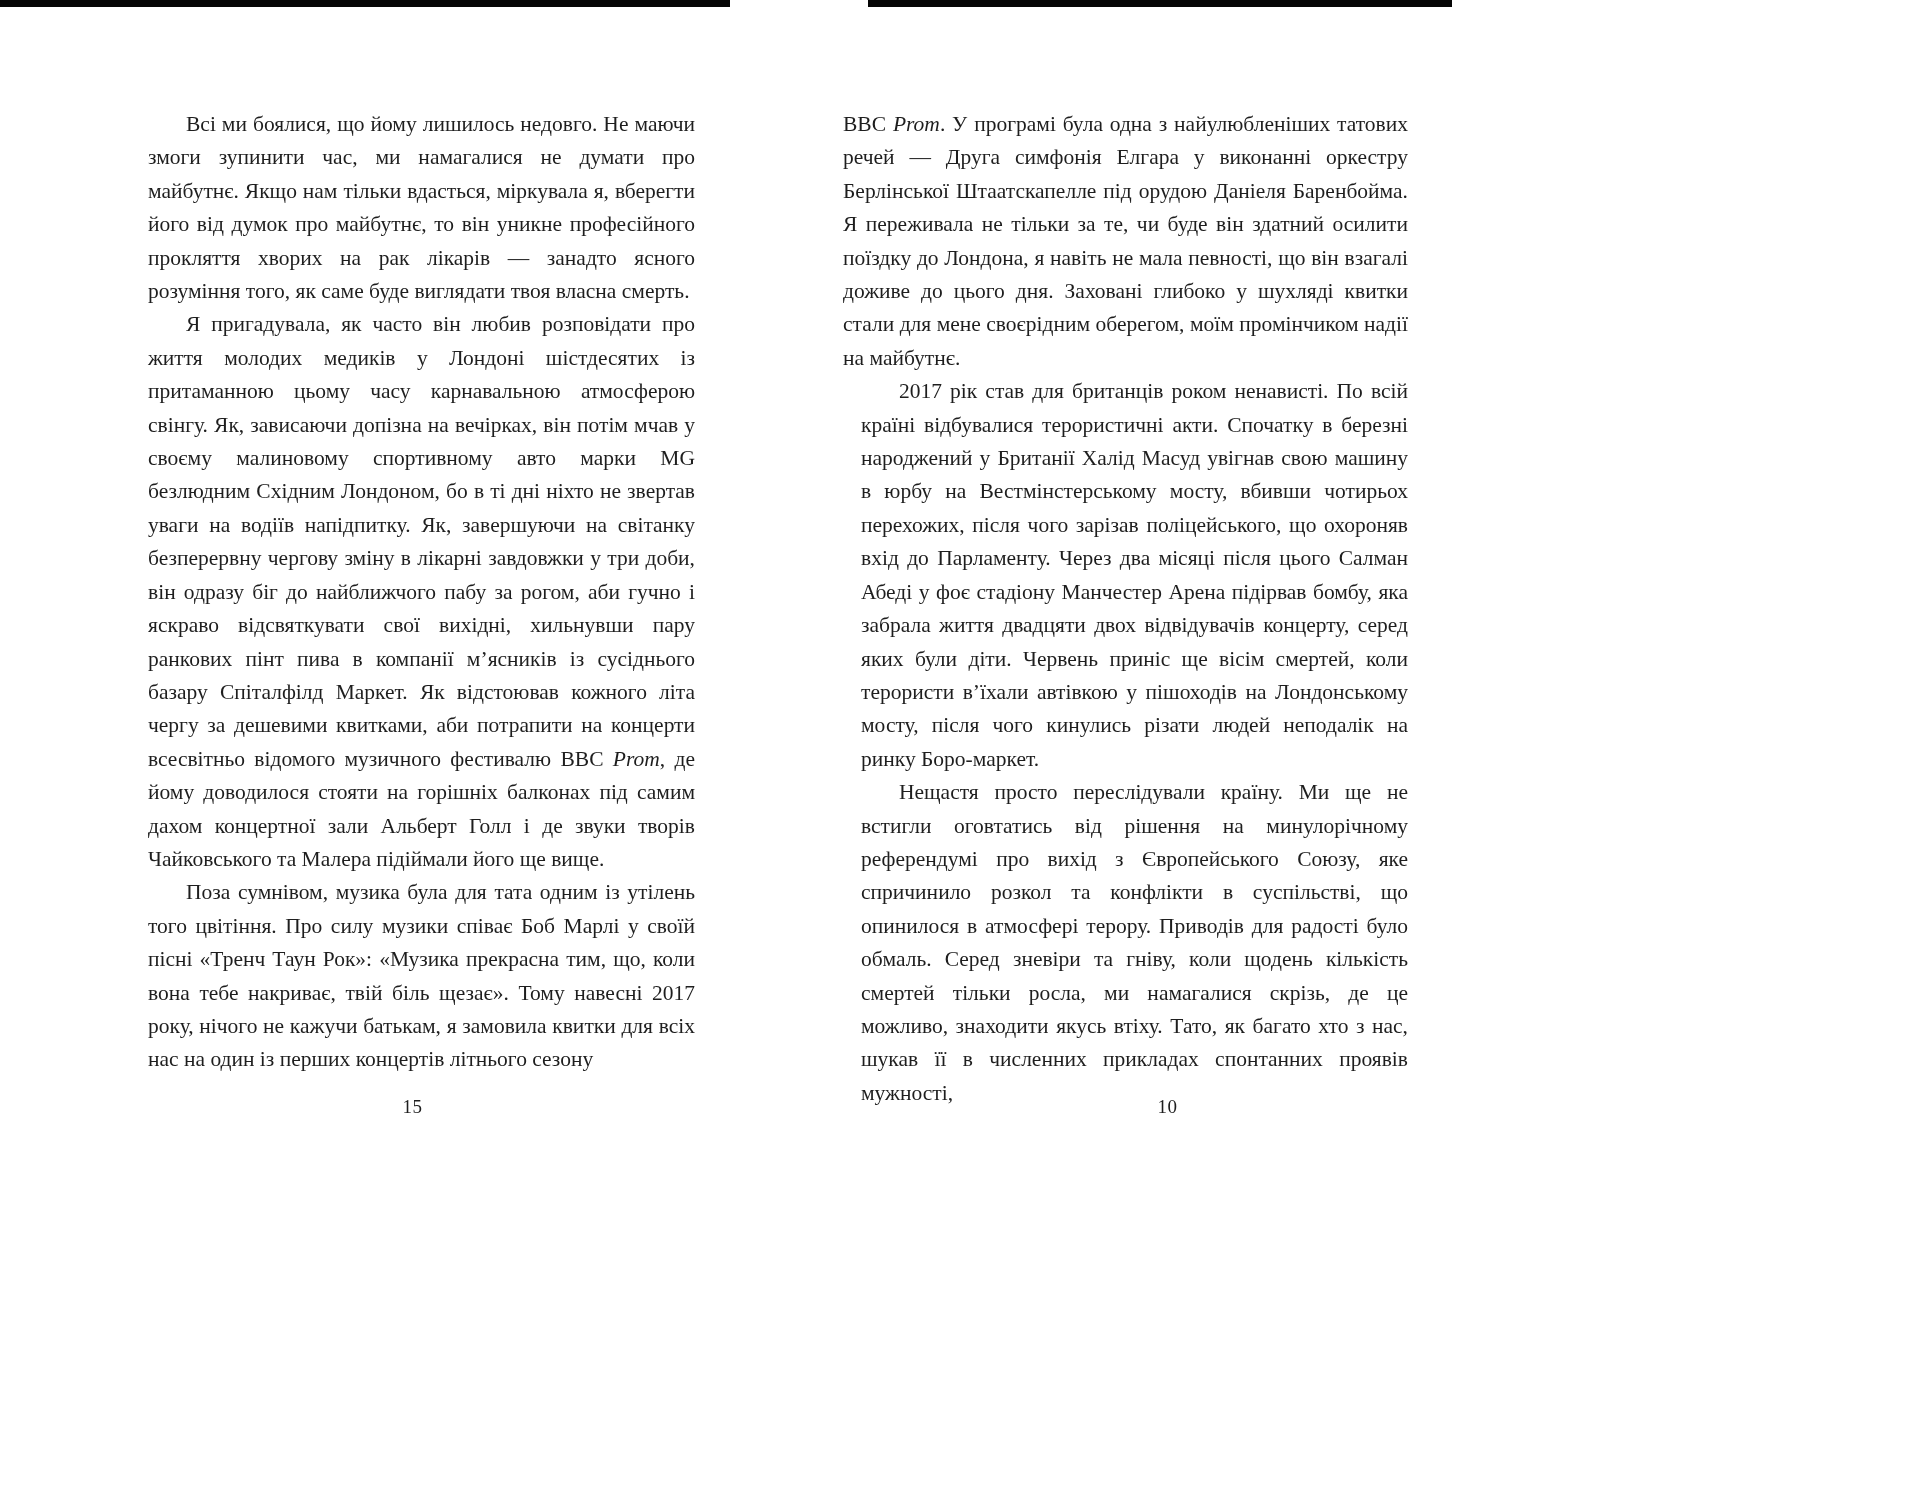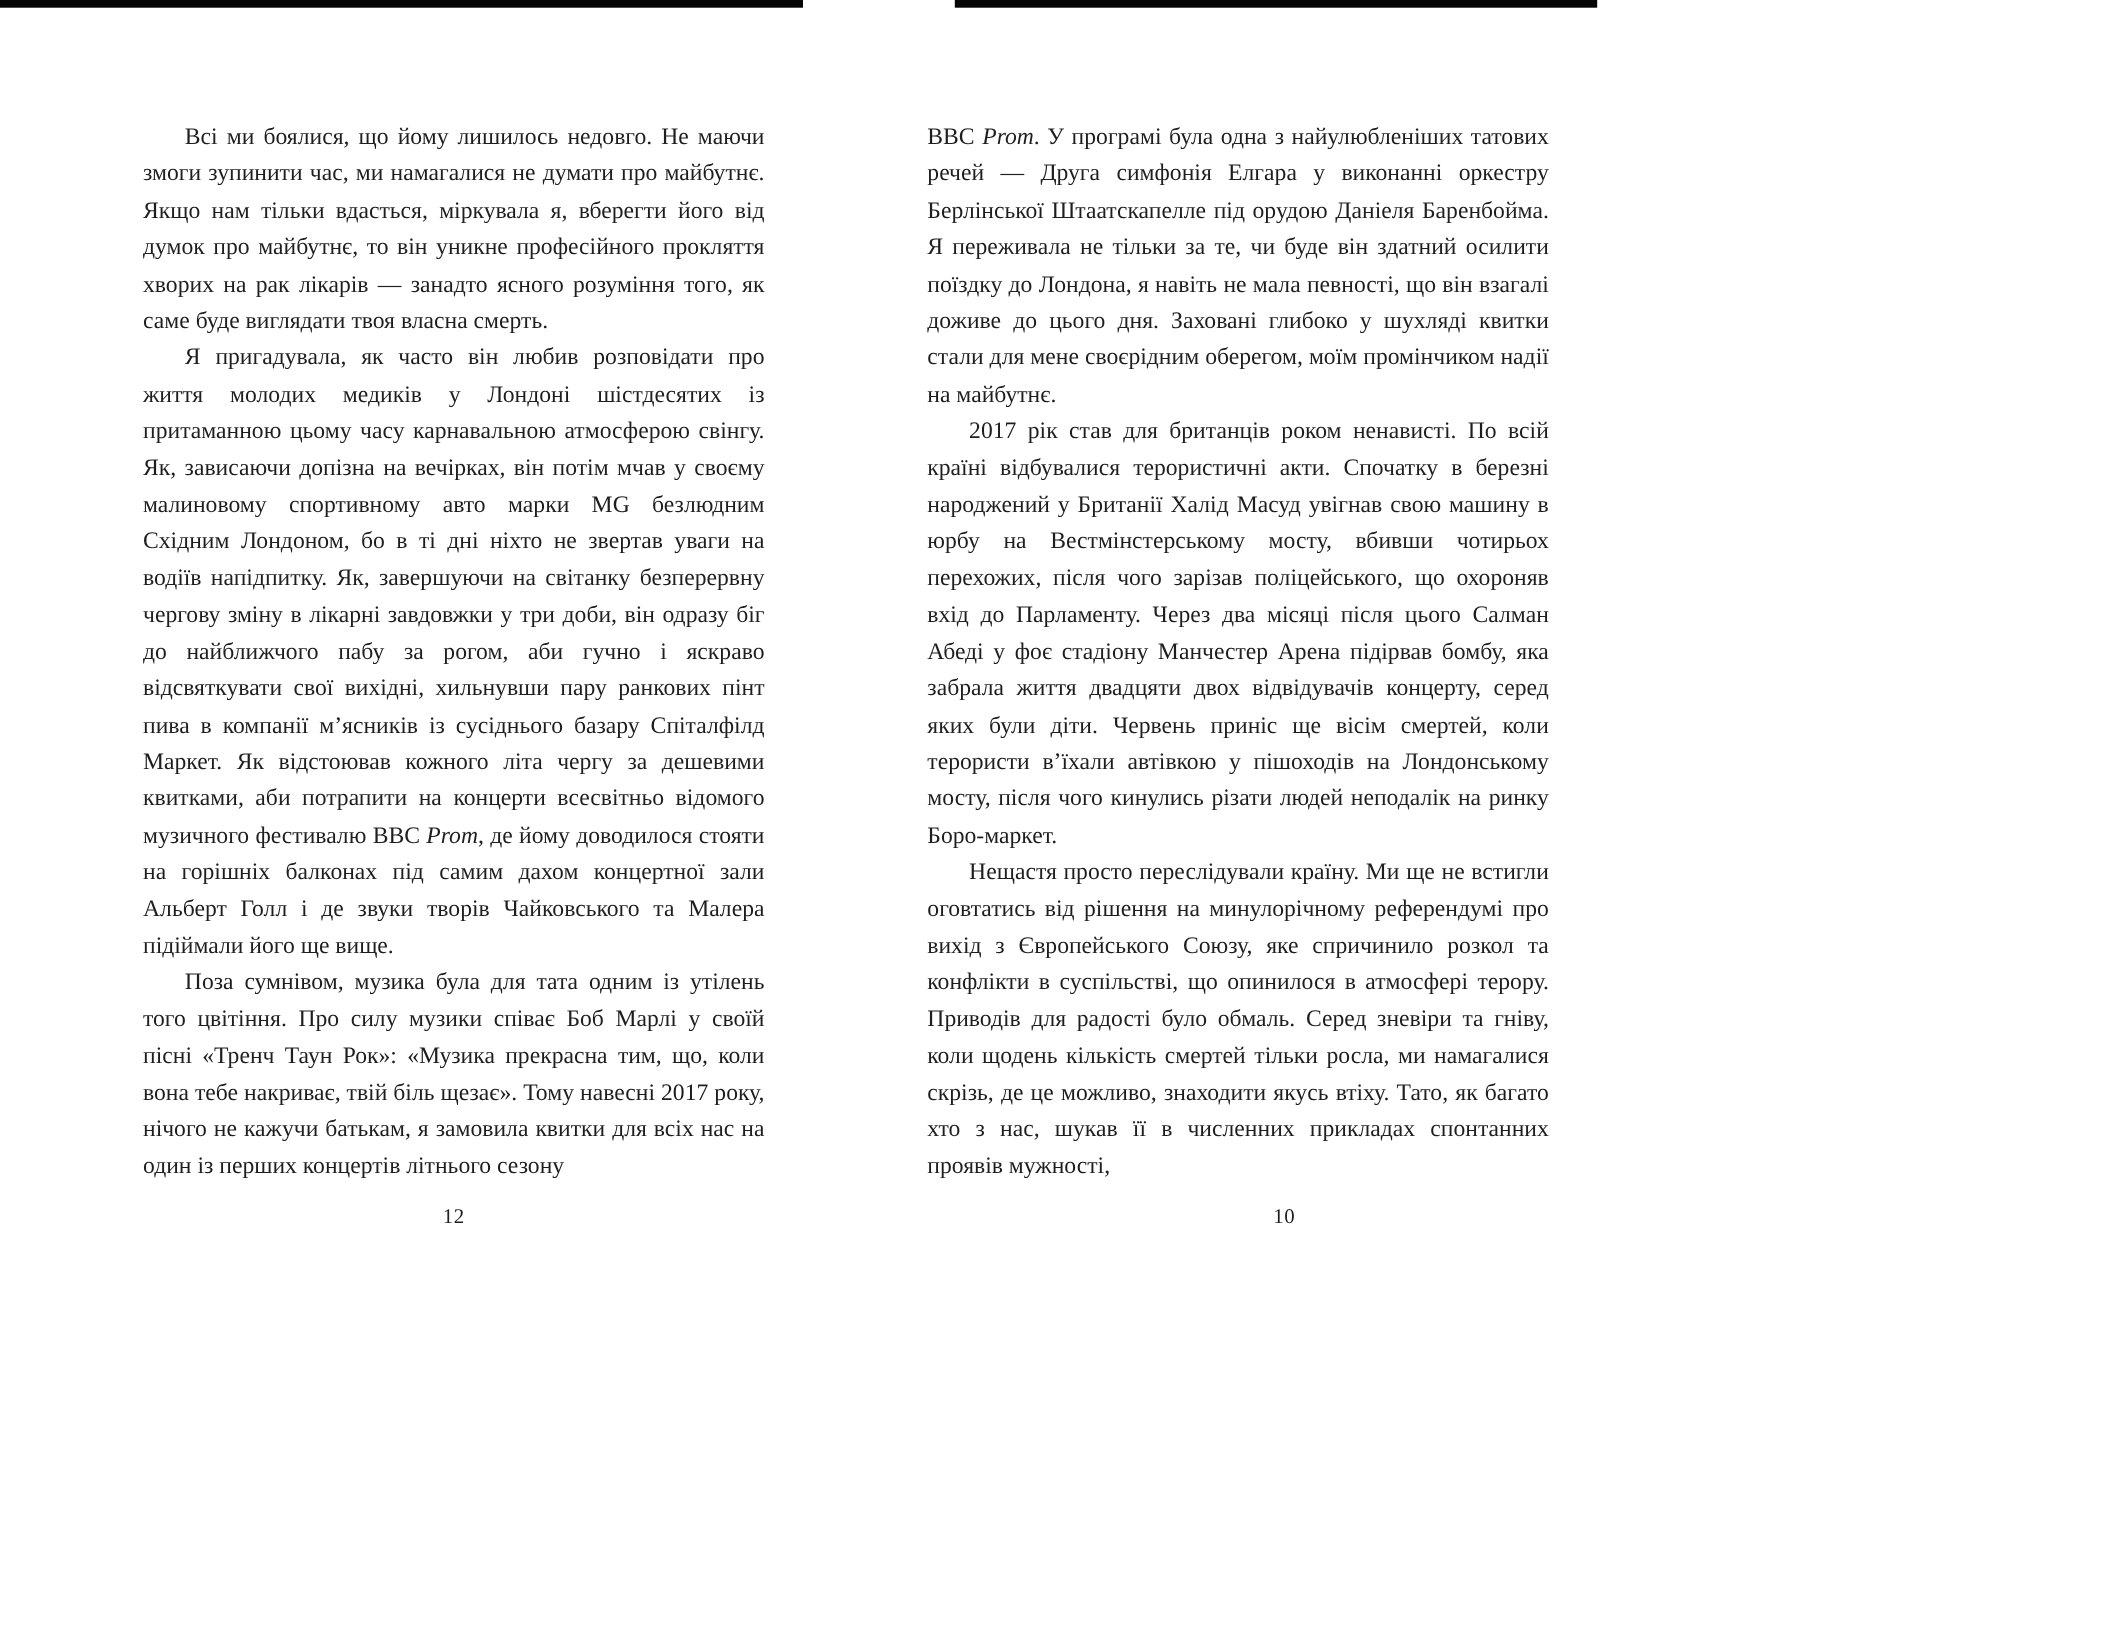--- a/index.html
+++ b/index.html
@@ -31,21 +31,21 @@
     width: 565px;
     text-align: justify;
     font-size: 21.5px;
     line-height: 33.4px;
     hyphens: auto;
     -webkit-hyphens: auto;
   }
   #text-left  { left: 130px; }
   #text-right { left: 843px; }
   p.para { margin: 0; }
-  p.para.indent { text-indent: 38px; }
+  p.para.indent { text-indent: 38px; margin-left: 18px; }
   .italic { font-style: italic; }
   .page-number {
     position: absolute;
     top: 1096px;
     width: 565px;
     text-align: center;
     font-size: 19px;
     letter-spacing: 0.5px;
   }
   #page-number-left  { left: 130px; }
@@ -64,17 +64,17 @@
       <p class="para indent"><span>Я пригадувала, як часто він любив розповідати про життя молодих медиків у Лондоні шістдесятих із притаманною цьому часу карнавальною атмосферою свінгу. Як, зависаючи допізна на вечірках, він потім мчав у своєму малиновому спортивному авто марки MG безлюдним Східним Лондоном, бо в ті дні ніхто не звертав уваги на водіїв напідпитку. Як, завершуючи на світанку безперервну чергову зміну в лікарні завдовжки у три доби, він одразу біг до найближчого пабу за рогом, аби гучно і яскраво відсвяткувати свої вихідні, хильнувши пару ранкових пінт пива в компанії м’ясників із сусіднього базару Спіталфілд Маркет. Як відстоював кожного літа чергу за дешевими квитками, аби потрапити на концерти всесвітньо відомого музичного фестивалю BBC </span><span class="italic">Prom</span><span>, де йому доводилося стояти на горішніх балконах під самим дахом концертної зали Альберт Голл і де звуки творів Чайковського та Малера підіймали його ще вище.</span></p>
       <p class="para indent"><span>Поза сумнівом, музика була для тата одним із утілень того цвітіння. Про силу музики співає Боб Марлі у своїй пісні «Тренч Таун Рок»: «Музика прекрасна тим, що, коли вона тебе накриває, твій біль щезає». Тому навесні 2017 року, нічого не кажучи батькам, я замовила квитки для всіх нас на один із перших концертів літнього сезону</span></p>
     </div>
 
   <div class="text-block" id="text-right" lang="uk">
       <p class="para"><span>BBC </span><span class="italic">Prom</span><span>. У програмі була одна з найулюбленіших татових речей — Друга симфонія Елгара у виконанні оркестру Берлінської Штаатскапелле під орудою Даніеля Баренбойма. Я переживала не тільки за те, чи буде він здатний осилити поїздку до Лондона, я навіть не мала певності, що він взагалі доживе до цього дня. Заховані глибоко у шухляді квитки стали для мене своєрідним оберегом, моїм промінчиком надії на майбутнє.</span></p>
       <p class="para indent"><span>2017 рік став для британців роком ненависті. По всій країні відбувалися терористичні акти. Спочатку в березні народжений у Британії Халід Масуд увігнав свою машину в юрбу на Вестмінстерському мосту, вбивши чотирьох перехожих, після чого зарізав поліцейського, що охороняв вхід до Парламенту. Через два місяці після цього Салман Абеді у фоє стадіону Манчестер Арена підірвав бомбу, яка забрала життя двадцяти двох відвідувачів концерту, серед яких були діти. Червень приніс ще вісім смертей, коли терористи в’їхали автівкою у пішоходів на Лондонському мосту, після чого кинулись різати людей неподалік на ринку Боро-маркет.</span></p>
       <p class="para indent"><span>Нещастя просто переслідували країну. Ми ще не встигли оговтатись від рішення на минулорічному референдумі про вихід з Європейського Союзу, яке спричинило розкол та конфлікти в суспільстві, що опинилося в атмосфері терору. Приводів для радості було обмаль. Серед зневіри та гніву, коли щодень кількість смертей тільки росла, ми намагалися скрізь, де це можливо, знаходити якусь втіху. Тато, як багато хто з нас, шукав її в численних прикладах спонтанних проявів мужності,</span></p>
     </div>
 
-  <div class="page-number" id="page-number-left">12</div>
+  <div class="page-number" id="page-number-left">15</div>
 
   <div class="page-number" id="page-number-right">10</div>
 
 </div>
 
 </body></html>

